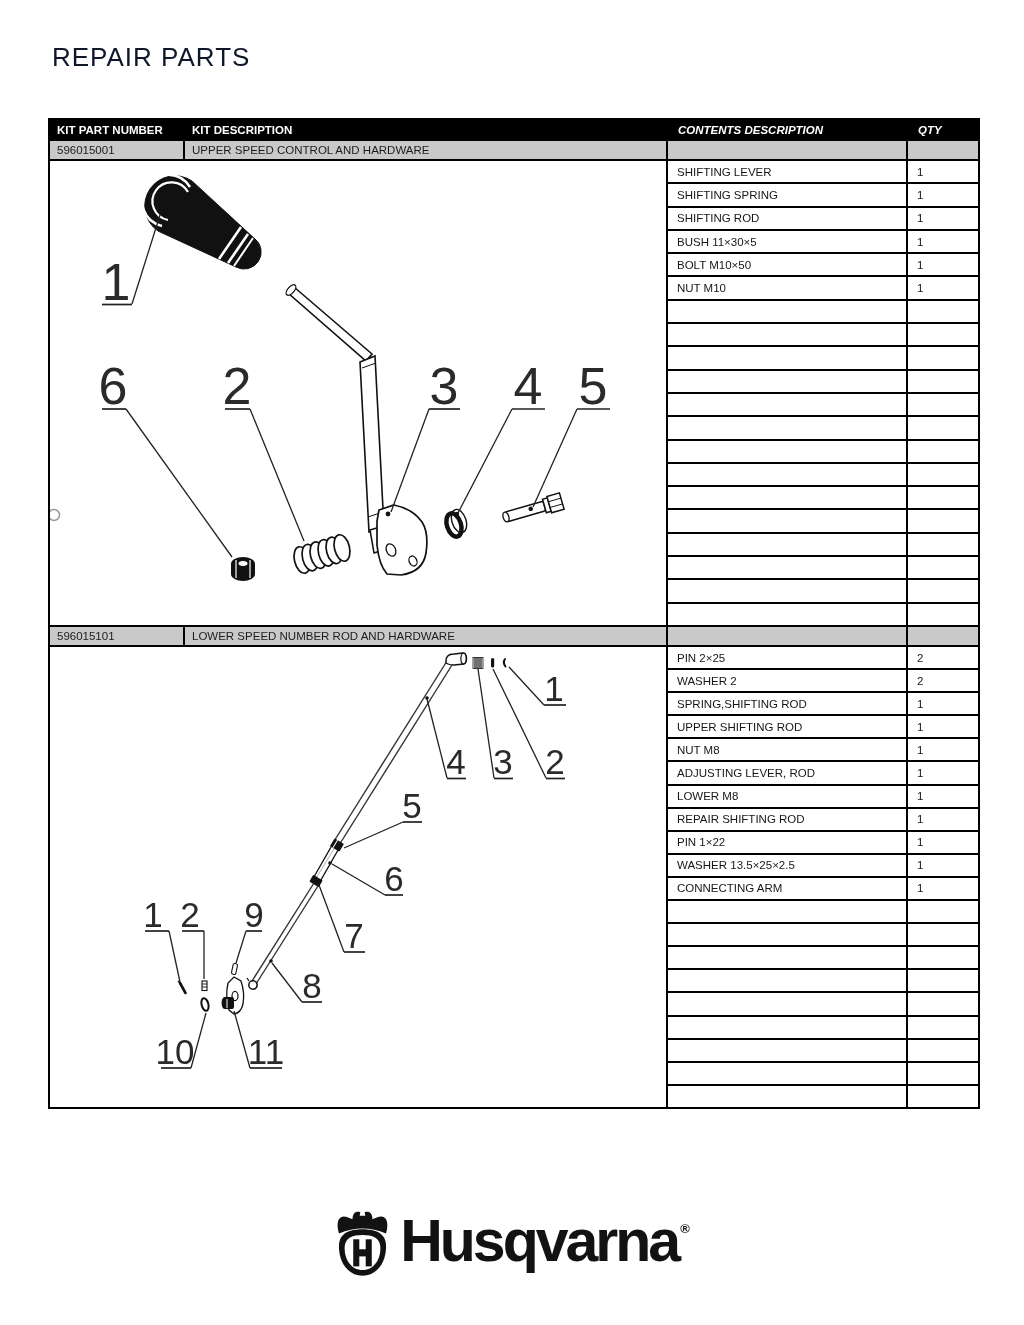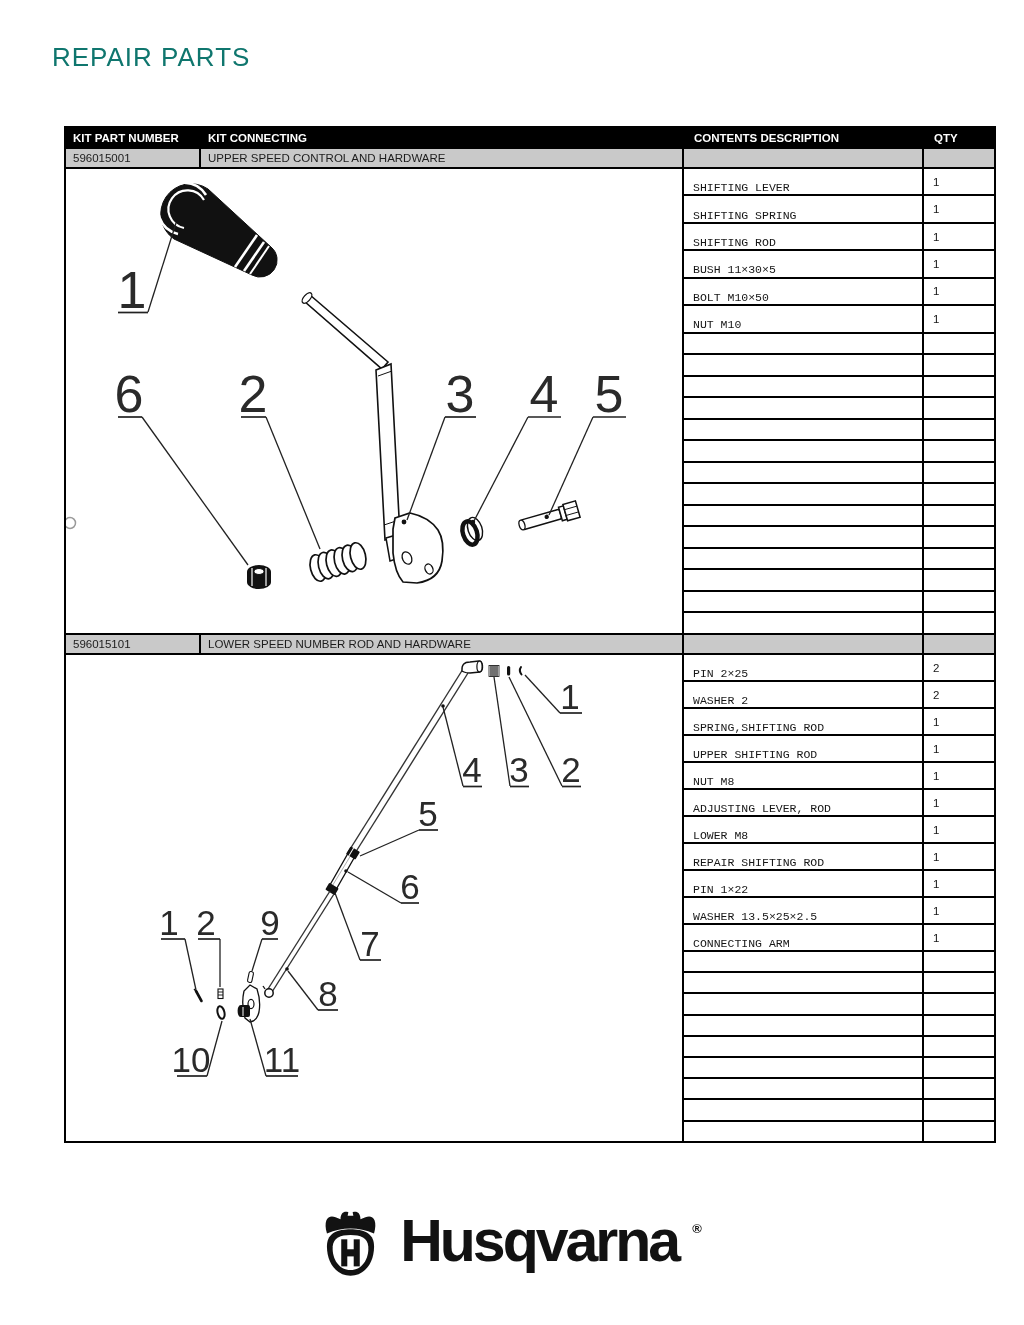--- a/index.html
+++ b/index.html
@@ -1,31 +1,31 @@
 <!DOCTYPE html>
 <html><head>
 <meta charset="utf-8">
 <style>
   html,body{margin:0;padding:0;background:#fff;}
   #page{position:relative;width:1024px;height:1325px;background:#ffffff;overflow:hidden;
         font-family:"Liberation Sans", sans-serif;color:#1a1a1a;}
-  #title{position:absolute;left:52px;top:42px;font-size:26px;letter-spacing:1px;color:#0f766e;}
-  table.parts{position:absolute;left:48px;top:126px;width:930px;border-collapse:collapse;table-layout:fixed;margin-left:16px;}
+  #title{position:absolute;left:52px;top:42px;font-size:26px;letter-spacing:1px;color:#0f172a;}
+  table.parts{position:absolute;left:48px;top:118px;width:930px;border-collapse:collapse;table-layout:fixed;}
   table.parts td, table.parts th{border:2px solid #000;box-sizing:border-box;overflow:hidden;white-space:nowrap;}
   tr.head th{background:#000;color:#fff;font-size:11.5px;font-weight:bold;text-align:left;height:21px;
              padding:0 0 0 7px;border-color:#000;}
-  tr.head th.c3,tr.head th.c4{padding-left:10px;}
+  tr.head th.c3,tr.head th.c4{padding-left:10px;font-style:italic;}
   tr.kit td{background:#c9c9c9;font-size:11.5px;height:20px;padding:0 1px 0 7px;color:#1c1c1c;}
   td.diag{background:#fff;vertical-align:top;padding:0;}
-  td.cd{font-size:11.5px;padding:12px 0 0 9px;height:21.2px;color:#161616;font-family:Liberation Mono, monospace;}
+  td.cd{font-size:11.5px;padding:0 0 0 9px;height:21.2px;color:#161616;}
   td.cq{font-size:11.5px;padding:0 0 0 9px;color:#161616;}
   svg text.num{font-family:"Liberation Sans",sans-serif;fill:#2a2a2a;}
   svg .ln{stroke:#222;stroke-width:1.3;fill:none;}
   svg .ul{stroke:#222;stroke-width:1.7;fill:none;}
-  #logo{position:absolute;left:0;top:1205px;width:1024px;display:flex;justify-content:center;align-items:flex-start;gap:12px;}
+  #logo{position:absolute;left:0;top:1205px;width:1024px;display:flex;justify-content:center;align-items:flex-start;}
   #logo .mark{width:57px;height:72px;margin-right:9px;margin-top:4px;}
   #logo .word{font-size:59px;font-weight:bold;letter-spacing:-3px;color:#121212;line-height:72px;}
   #logo .reg{font-size:13px;font-weight:bold;color:#121212;margin-top:16px;margin-left:2px;}
 </style>
 </head>
 <body>
 
 <div id="page">
 
   <div id="title">REPAIR PARTS</div>
@@ -34,21 +34,21 @@
     <colgroup>
         <col style="width:135px">
         <col style="width:483px">
         <col style="width:240px">
         <col style="width:72px">
       </colgroup>
 
     <tbody>
         <tr class="head">
       <th class="c1">KIT PART NUMBER</th>
-      <th class="c2">KIT CONNECTING</th>
+      <th class="c2">KIT DESCRIPTION</th>
       <th class="c3">CONTENTS DESCRIPTION</th>
       <th class="c4">QTY</th>
     </tr>
 
     <tr class="kit">
       <td>596015001</td>
       <td>UPPER SPEED CONTROL AND HARDWARE</td>
       <td></td>
       <td></td>
     </tr>

